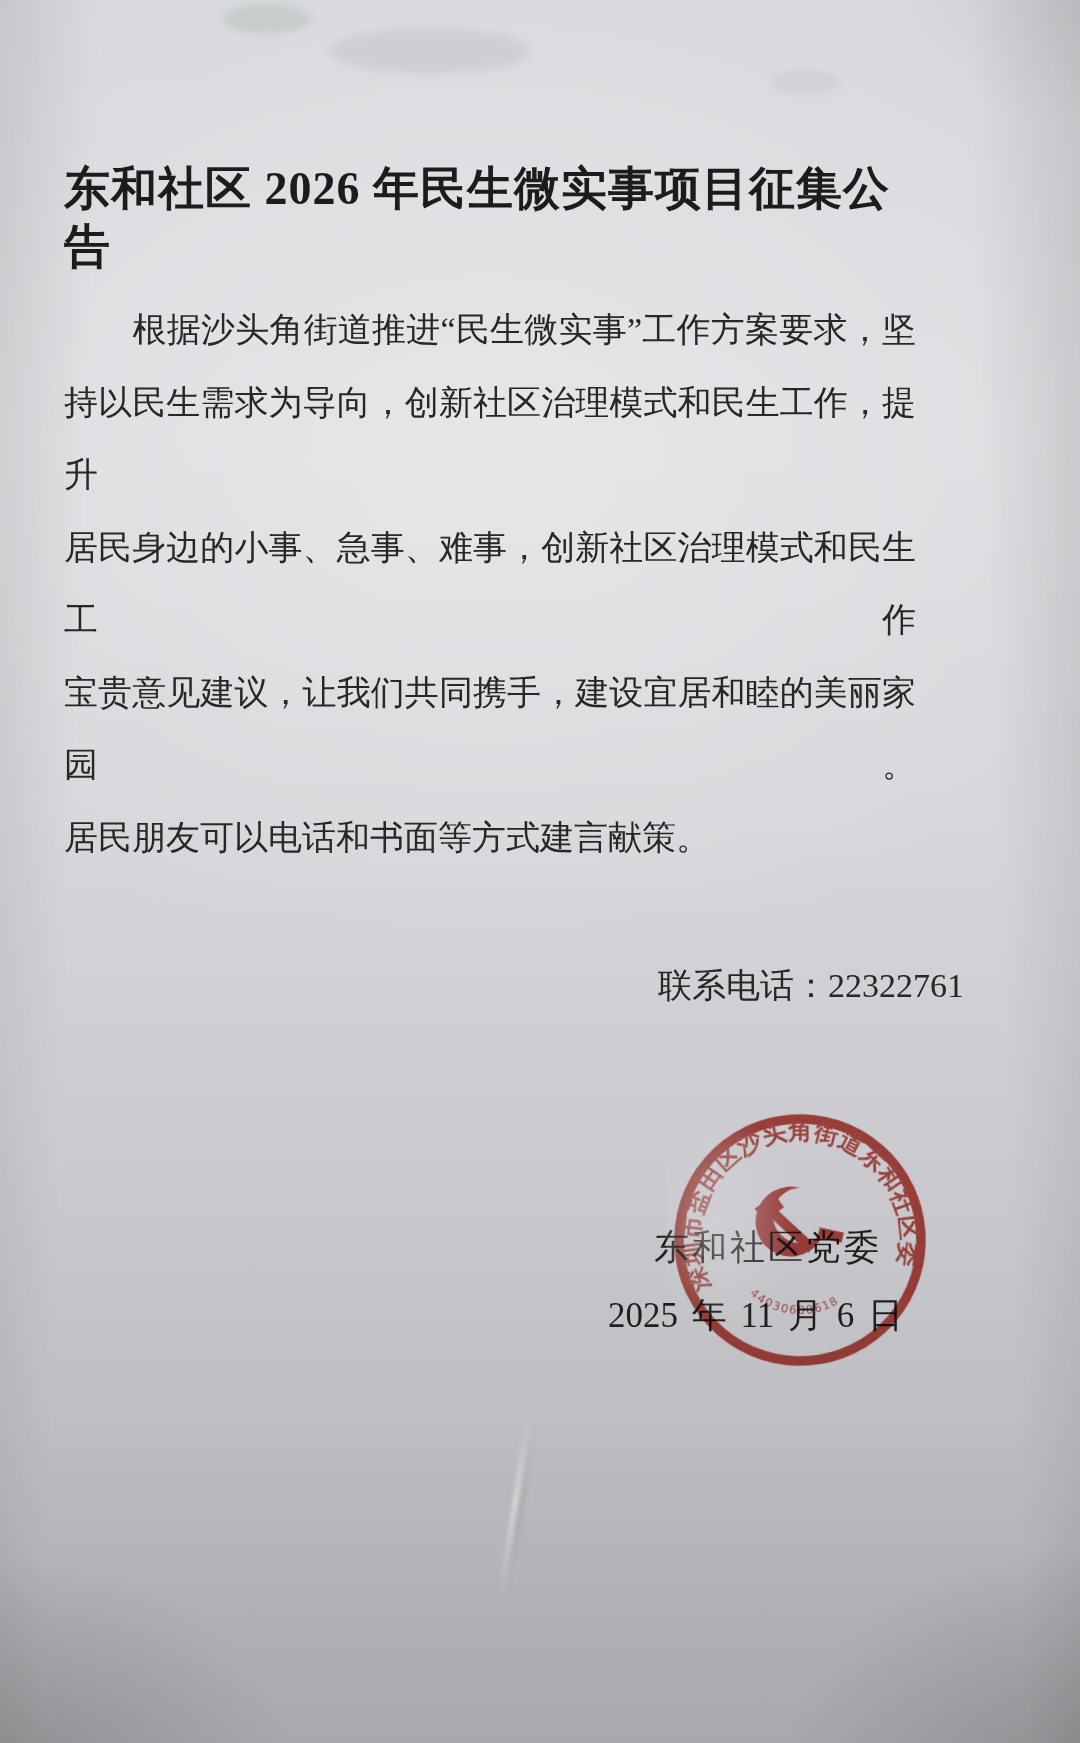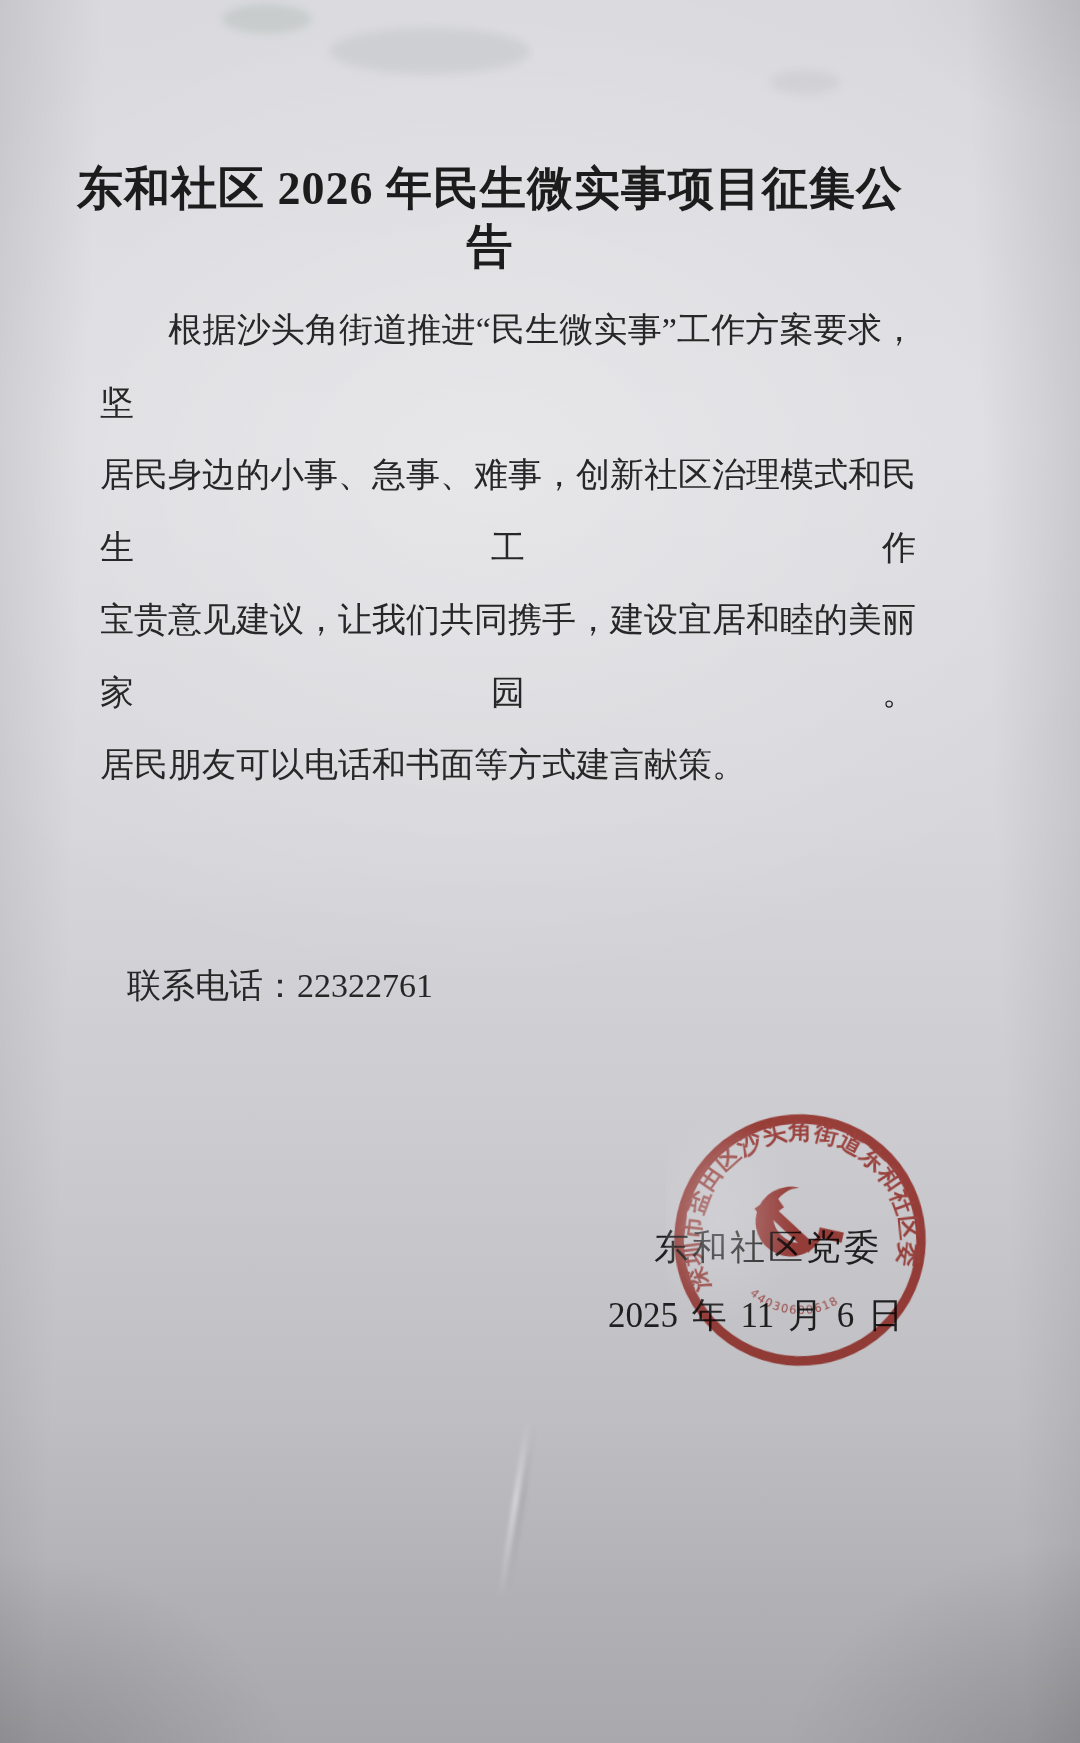--- a/index.html
+++ b/index.html
@@ -41,34 +41,34 @@
   .crease-shadow {
     position: absolute; left: 519px; top: 1424px; width: 5px; height: 170px;
     transform: rotate(9deg);
     background: linear-gradient(180deg, rgba(0,0,0,0), rgba(0,0,0,0.07) 45%, rgba(0,0,0,0));
     filter: blur(2px);
   }
 
   .doc-title {
     position: absolute; top: 160px; left: 64px; width: 852px;
     font-size: 46px; line-height: 58px; font-weight: 700;
-    text-align: center; letter-spacing: 1px; color: #1c1c1c;
+    text-align: left; letter-spacing: 1px; color: #1c1c1c;
   }
   .body-block {
     position: absolute; top: 294px; left: 64px; width: 852px;
     font-size: 34px; line-height: 72.5px; color: #272727;
   }
-  .body-line { text-align: justify; text-align-last: justify; margin-left: 36px; }
+  .body-line { text-align: justify; text-align-last: justify; }
   .body-line.last { text-align-last: left; }
 
   .contact-block {
     position: absolute; top: 950px; left: 64px; width: 900px;
     font-size: 34px; line-height: 71px; color: #272727;
   }
-  .contact-line { padding-left: 63px; white-space: nowrap; }
+  .contact-line { padding-left: 63px; white-space: nowrap; text-align: right; }
 
   .signature {
     position: absolute; top: 1224px; left: 654px;
     font-size: 35px; letter-spacing: 3px; color: #1f1f1f; white-space: nowrap;
   }
   .doc-date {
     position: absolute; top: 1292px; left: 608px;
     font-size: 35px; word-spacing: 5px; color: #1f1f1f; white-space: nowrap;
   }
 
@@ -94,20 +94,21 @@
   <div class="bleed-smudge smudge-a"></div>
   <div class="bleed-smudge smudge-b"></div>
   <div class="bleed-smudge smudge-c"></div>
   <div class="crease"></div>
   <div class="crease-shadow"></div>
 
   <div class="doc-title">东和社区 2026 年民生微实事项目征集公告</div>
 
   <div class="body-block">
     <div class="body-line">　　根据沙头角街道推进“民生微实事”工作方案要求，坚</div>
+    <div class="body-line">持以民生需求为导向，创新社区治理模式和民生工作，提升</div>
     <div class="body-line">居民身边的小事、急事、难事，创新社区治理模式和民生工作</div>
     <div class="body-line">宝贵意见建议，让我们共同携手，建设宜居和睦的美丽家园。</div>
     <div class="body-line last">居民朋友可以电话和书面等方式建言献策。</div>
   </div>
 
   <div class="contact-block">
     <div class="contact-line">
       <span>联系电话：</span><span>22322761</span>
     </div>
   </div>

